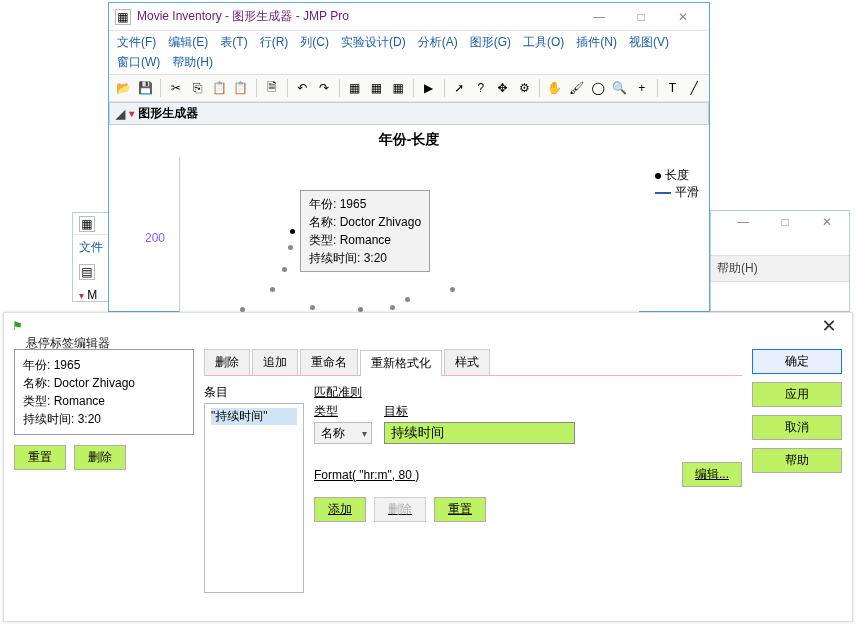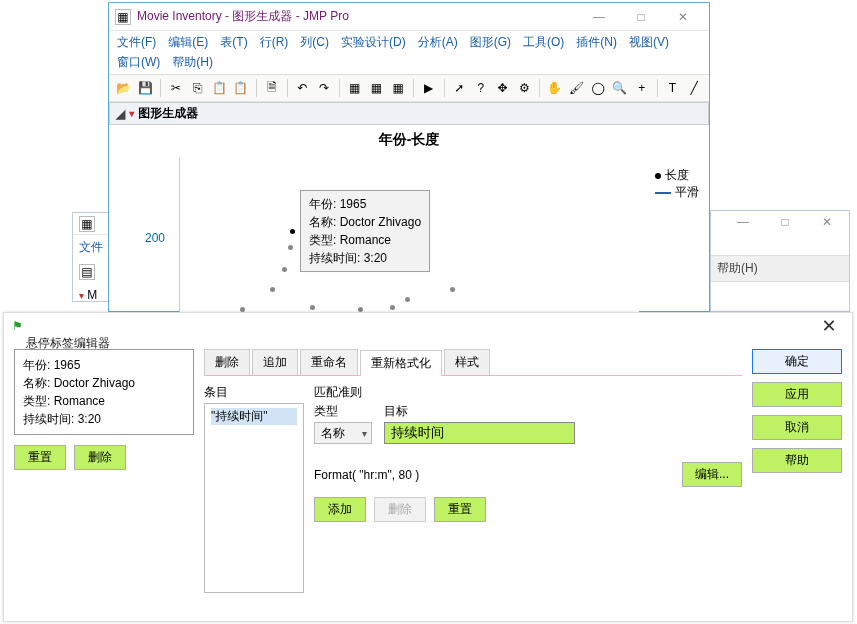--- a/index.html
+++ b/index.html
@@ -80,21 +80,21 @@
   }
   .chart-title { text-align: center; font-weight: bold; font-size: 14px; padding: 2px 0 6px 0;}
   .plot-frame {
     position: absolute;
     left: 70px; top: 32px; width: 460px; height: 190px;
     border-left: 1px solid #ccc;
     border-bottom: 0;
     background: #fff;
   }
   .y-tick {
-    position: absolute; left: 36px; top: 106px; font-size: 12px; color:#0369a1;
+    position: absolute; left: 36px; top: 106px; font-size: 12px; color:#8b5cf6;
   }
   .legend {
     position: absolute; right: 10px; top: 42px; font-size:12px;
   }
   .legend-row { display:flex; align-items:center; gap:4px; }
   .dot { width:6px;height:6px;border-radius:50%;background:#000;display:inline-block;}
   .line-swatch {width:16px;height:2px;background:#2a5db0;display:inline-block;}
   .scatter-pt {
     position:absolute;width:5px;height:5px;border-radius:50%;background:#888;
   }
@@ -148,21 +148,21 @@
     border:1px solid #ccc;border-bottom:none;background:#f0f0f0;
     padding:4px 10px;
   }
   .tab.active{background:#fff;position:relative;top:1px;}
   .tab-panel{border-top:1px solid #f9a8d4;padding-top:8px;display:flex;gap:10px;flex:1;}
   .entries-col{width:100px;}
   .entries-list{
     border:1px solid #bbb;background:#fff;height:190px;padding:4px 6px;
   }
   .entries-list .sel{background:#d0e4f5;}
-  .criteria-col{flex:1;}
+  .criteria-col{flex:1;text-decoration:underline;}
   .group-label{font-size:12px;margin-bottom:2px;}
   .crit-row{display:flex;gap:10px;align-items:center;margin-bottom:8px;}
   .select{
     border:1px solid #bbb;background:#f2f2f2;height:22px;padding:0 16px 0 6px;
     position:relative;display:inline-flex;align-items:center;min-width:58px;
   }
   .select::after{content:"▾";position:absolute;right:4px;color:#555;font-size:10px;}
   .text-input{
     border:1px solid #888;background:#bef264;height:22px;padding:0 6px;flex:1;
   }

